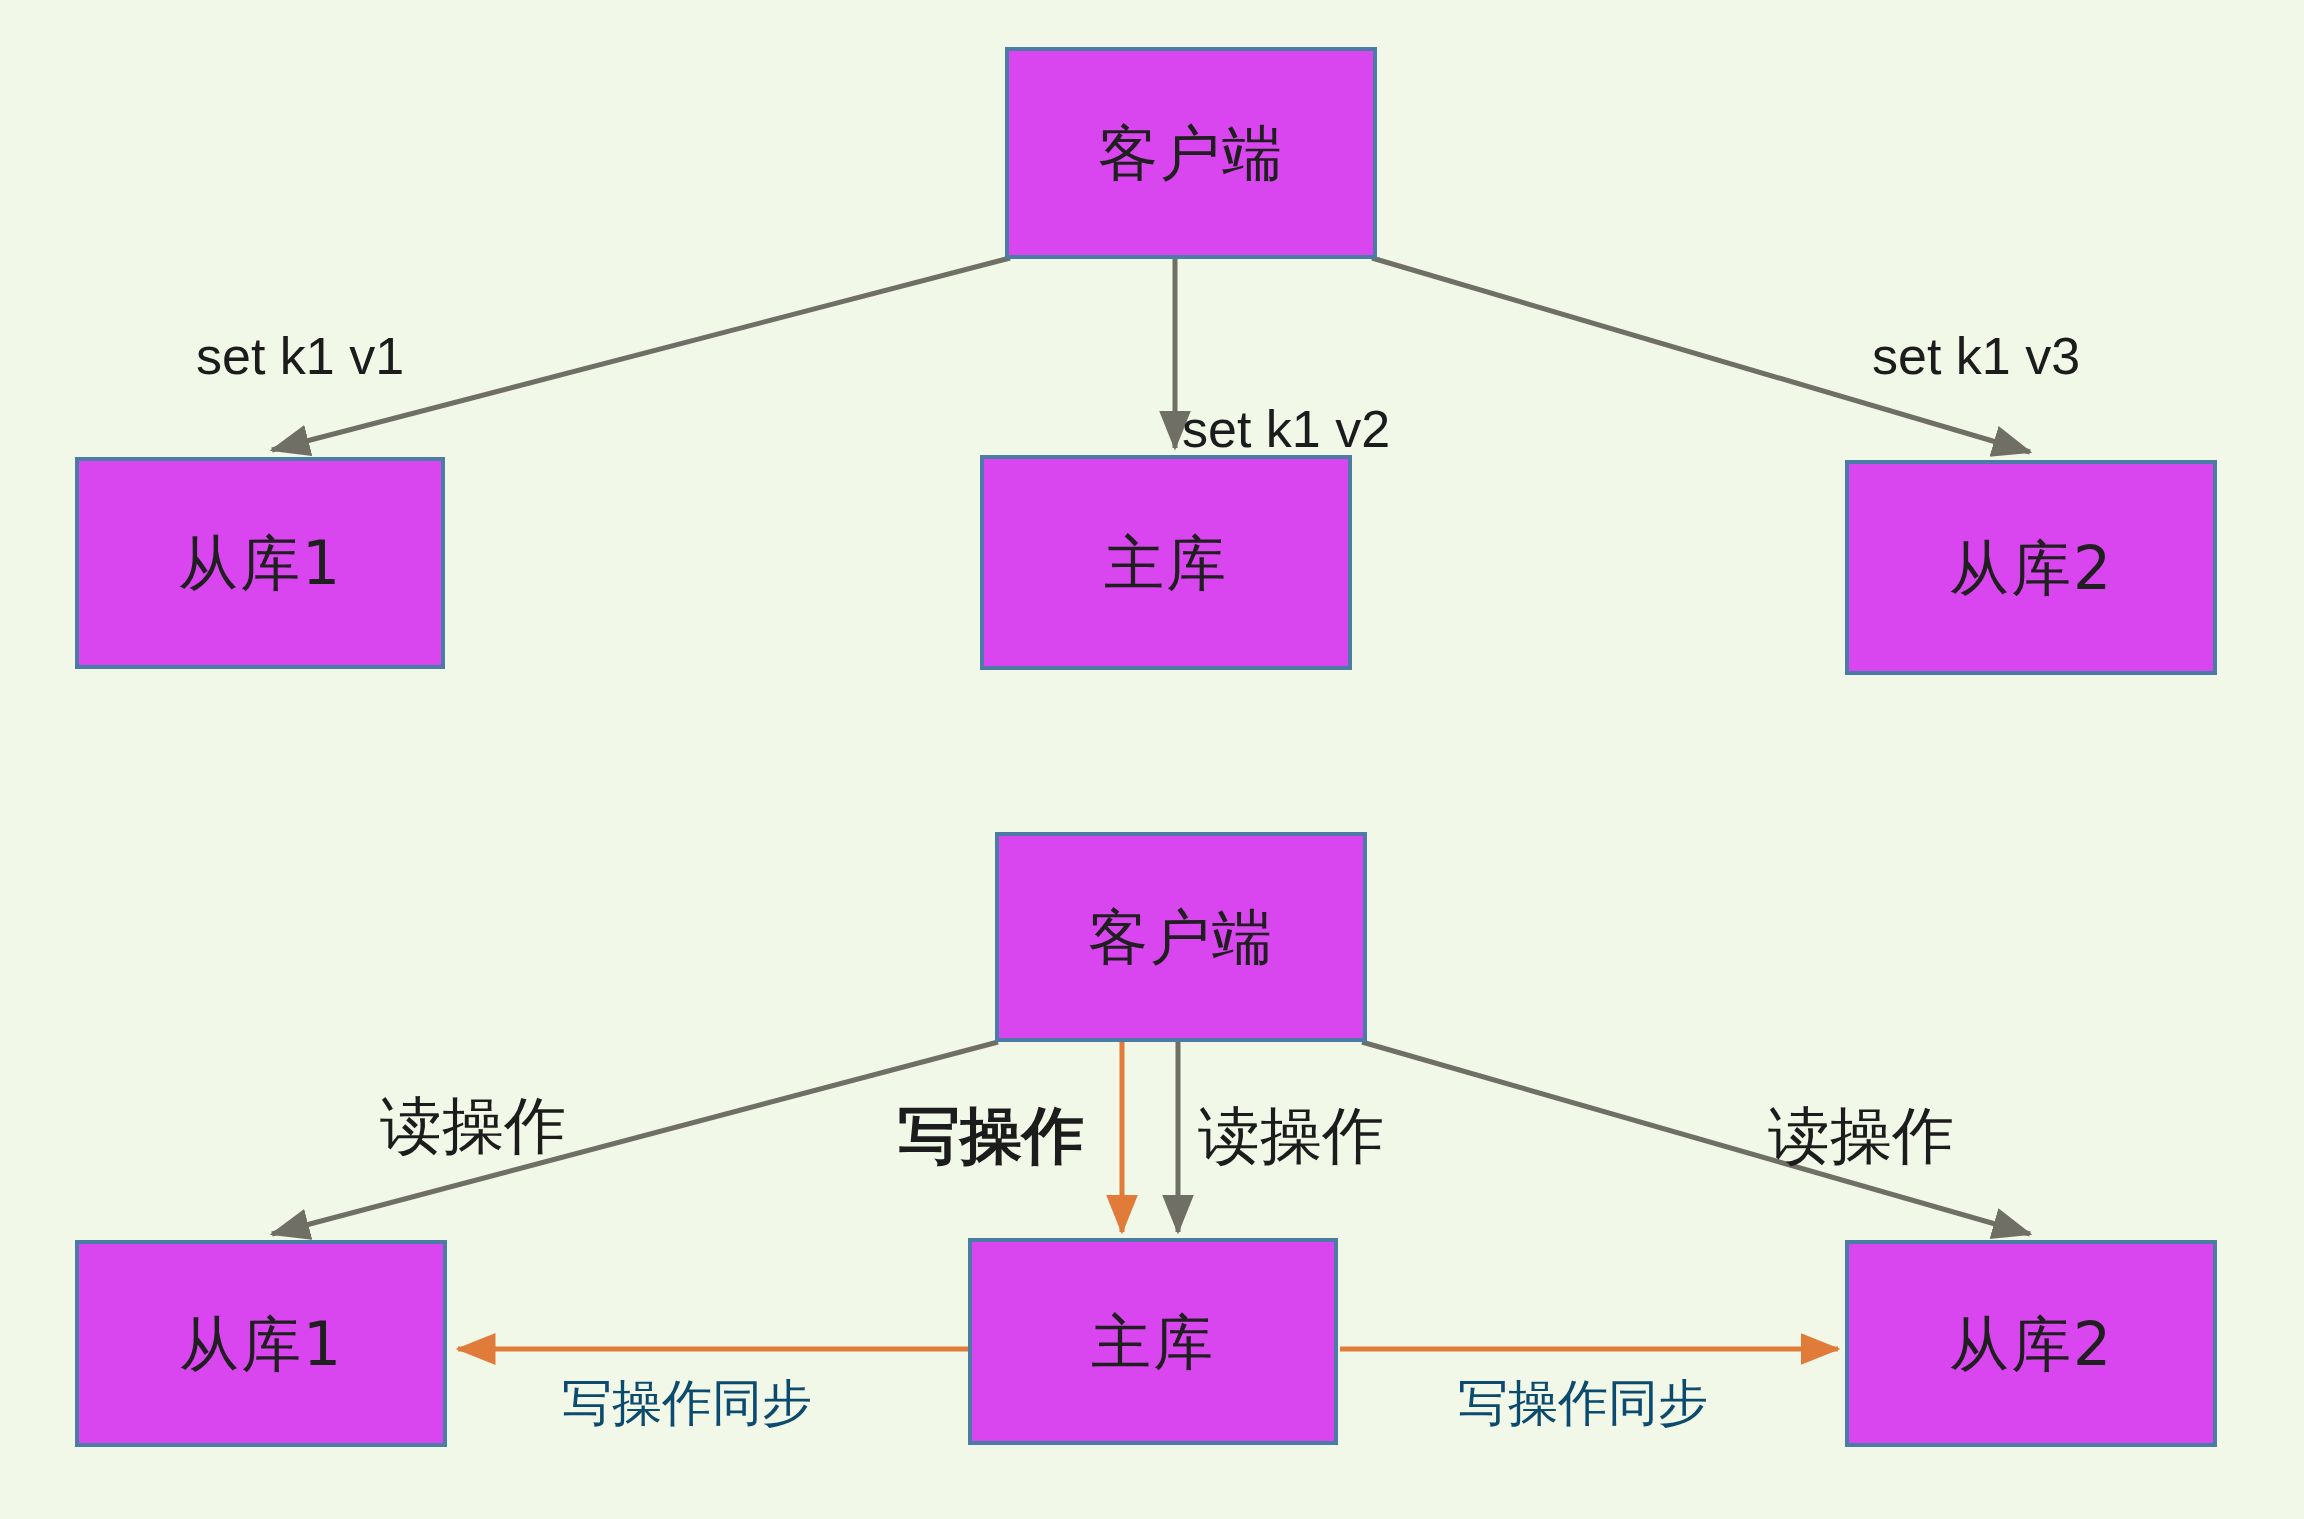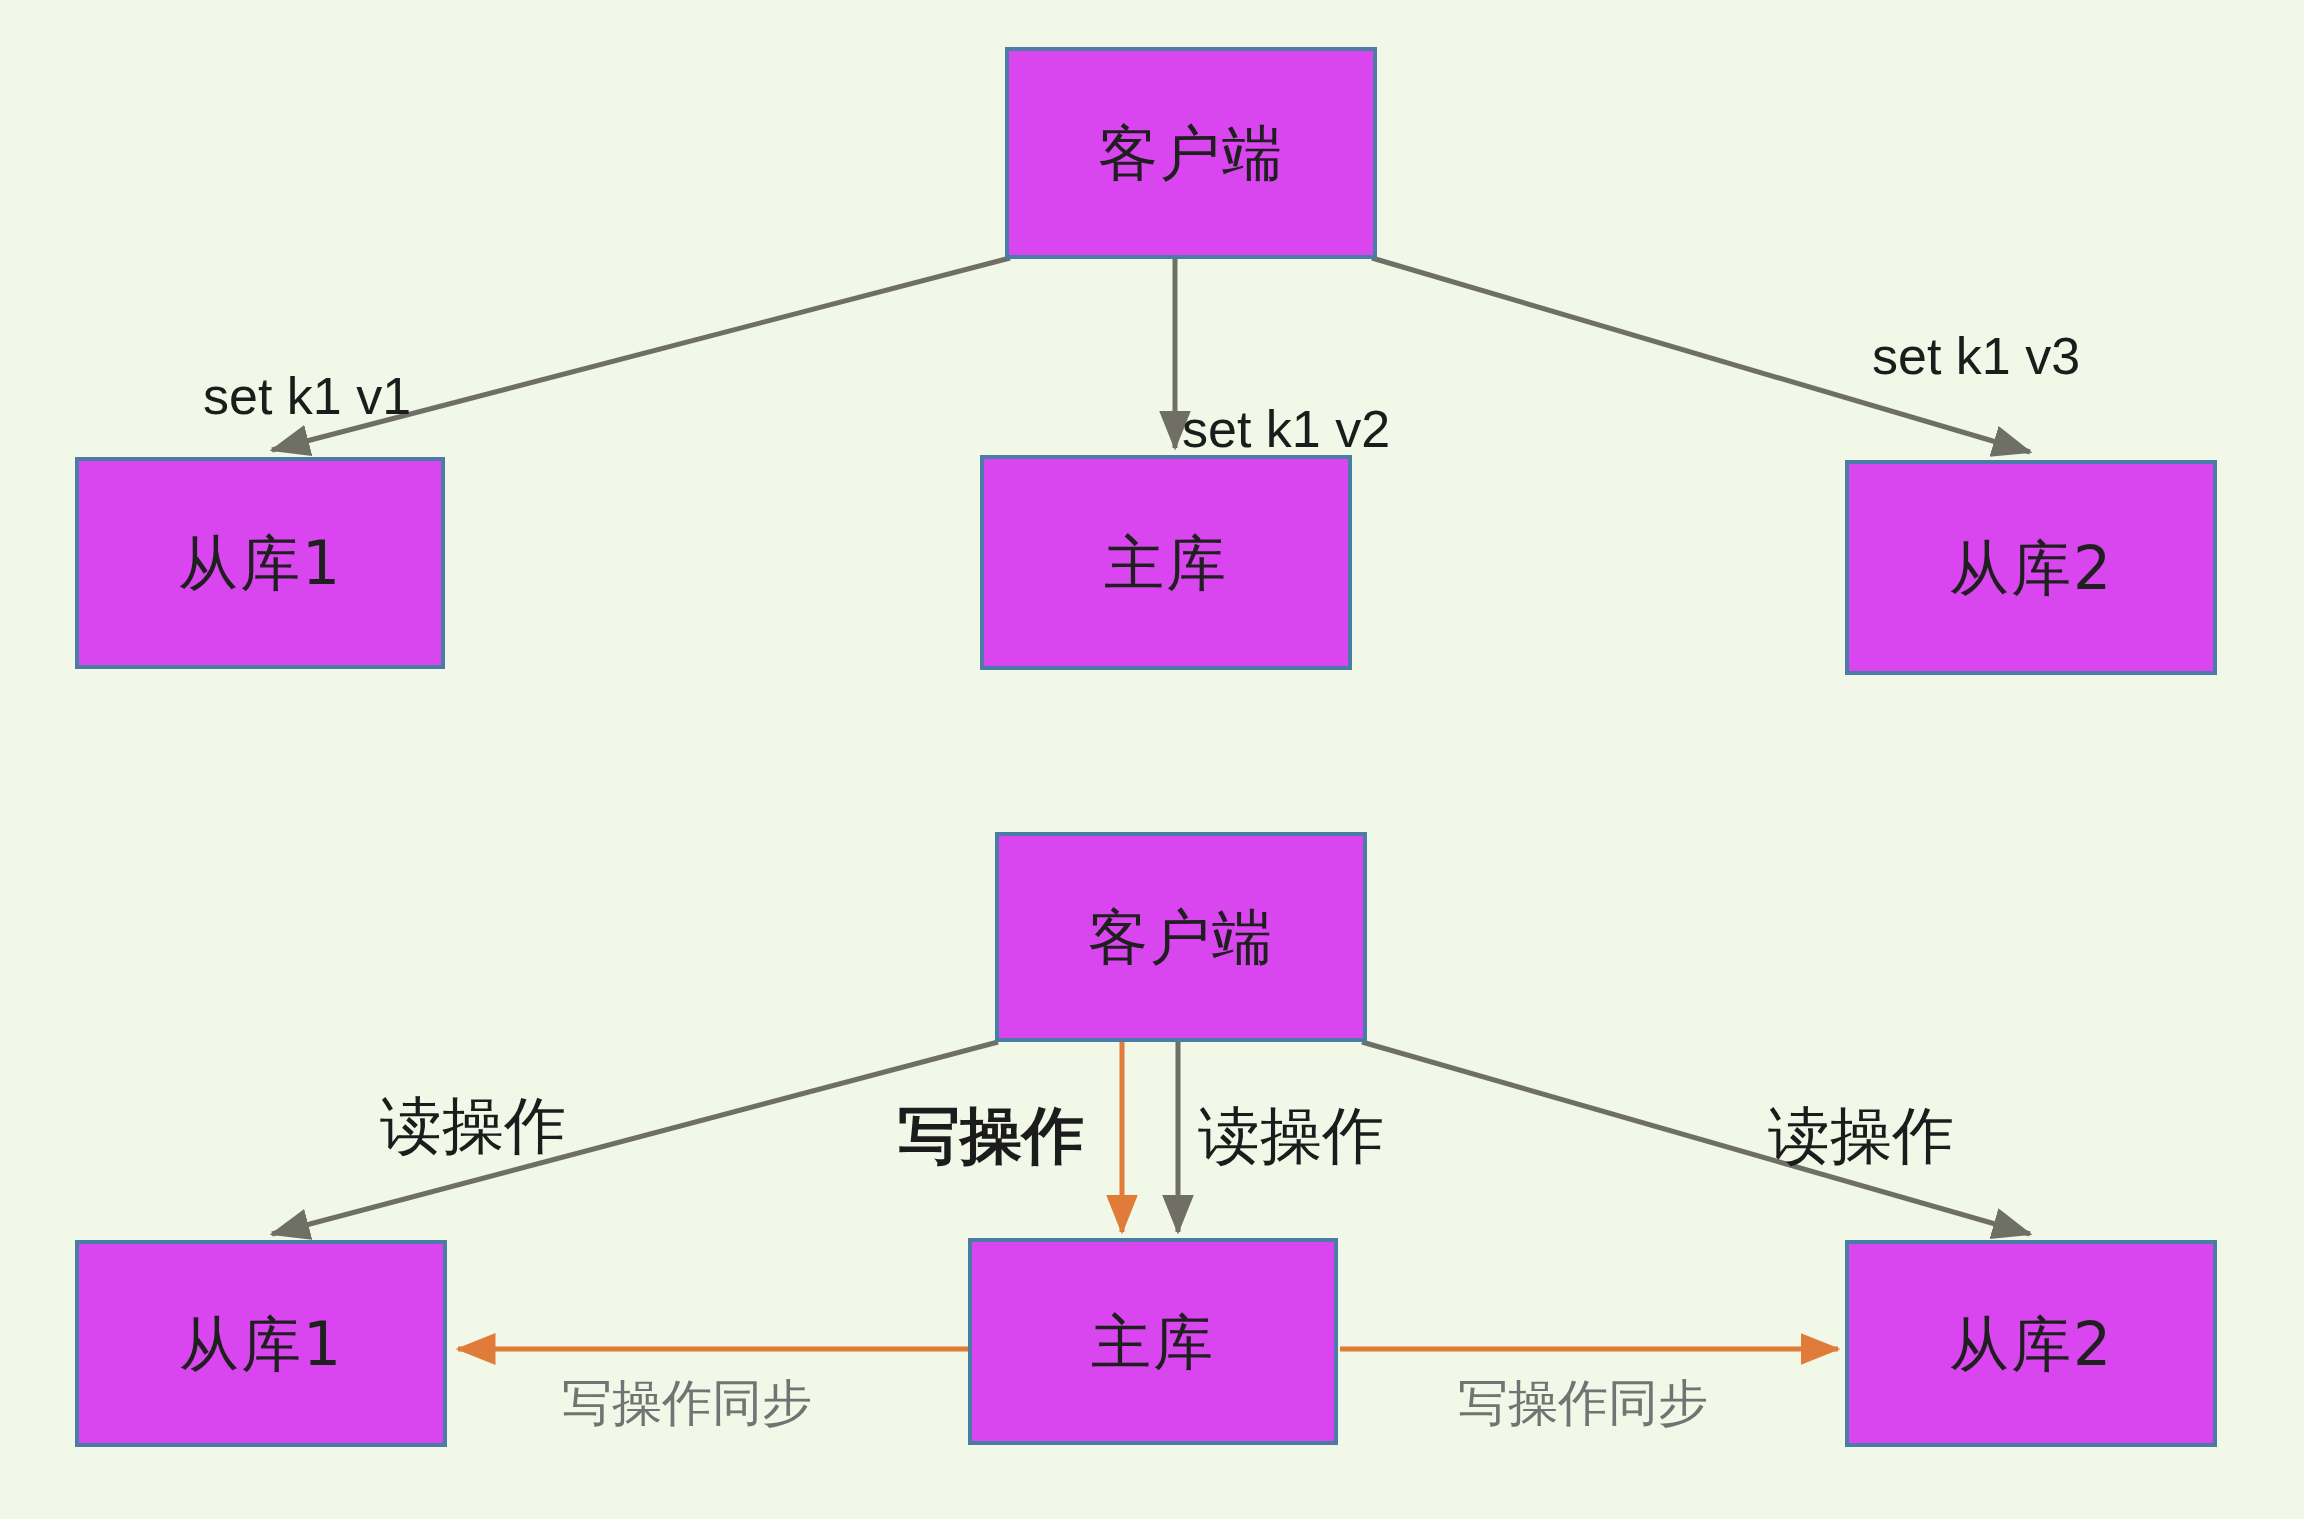--- a/index.html
+++ b/index.html
@@ -35,21 +35,21 @@
     font-size:62px;
     line-height:1;
     white-space:nowrap;
     font-family:"DejaVu Sans","Liberation Sans",sans-serif;
   }
   .edge-label.latin{
     font-family:"Liberation Sans","DejaVu Sans",sans-serif;
     font-size:52px;
   }
   .edge-label.sync{
-    color:#737373;
+    color:#0c4a6e;
     font-size:50px;
   }
 </style>
 </head>
 <body>
 
 <div id="canvas">
 
   <svg class="svg-layer" viewBox="0 0 2304 1519" xmlns="http://www.w3.org/2000/svg">
     <defs>
@@ -107,21 +107,21 @@
   </div>
 
   <div class="node" style="left:980px;top:455px;width:372px;height:215px;">
     <span>主库</span>
   </div>
 
   <div class="node" style="left:1845px;top:460px;width:372px;height:215px;">
     <span>从库2</span>
   </div>
 
-  <div class="edge-label latin" style="left:203px;top:330px;margin-top:40px;">set k1 v1</div>
+  <div class="edge-label latin" style="left:196px;top:330px;">set k1 v1</div>
 
   <div class="edge-label latin" style="left:1182px;top:384px;margin-top:19px;">set k1 v2</div>
 
   <div class="edge-label latin" style="left:1872px;top:330px;text-align:right;">set k1 v3</div>
 
   <div class="node" style="left:995px;top:832px;width:372px;height:210px;">
     <span>客户端</span>
   </div>
 
   <div class="node" style="left:75px;top:1240px;width:372px;height:207px;">

